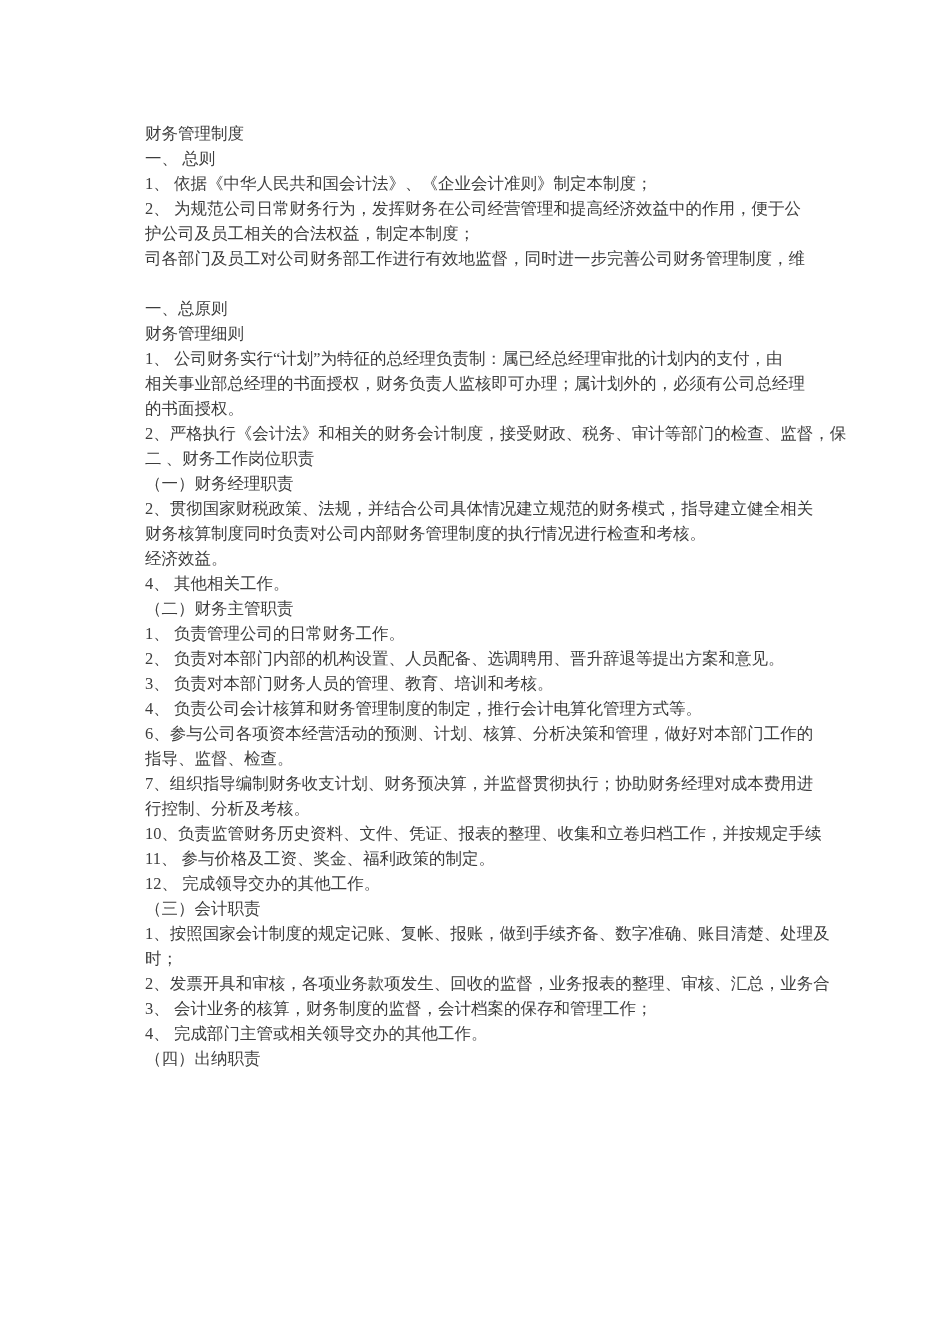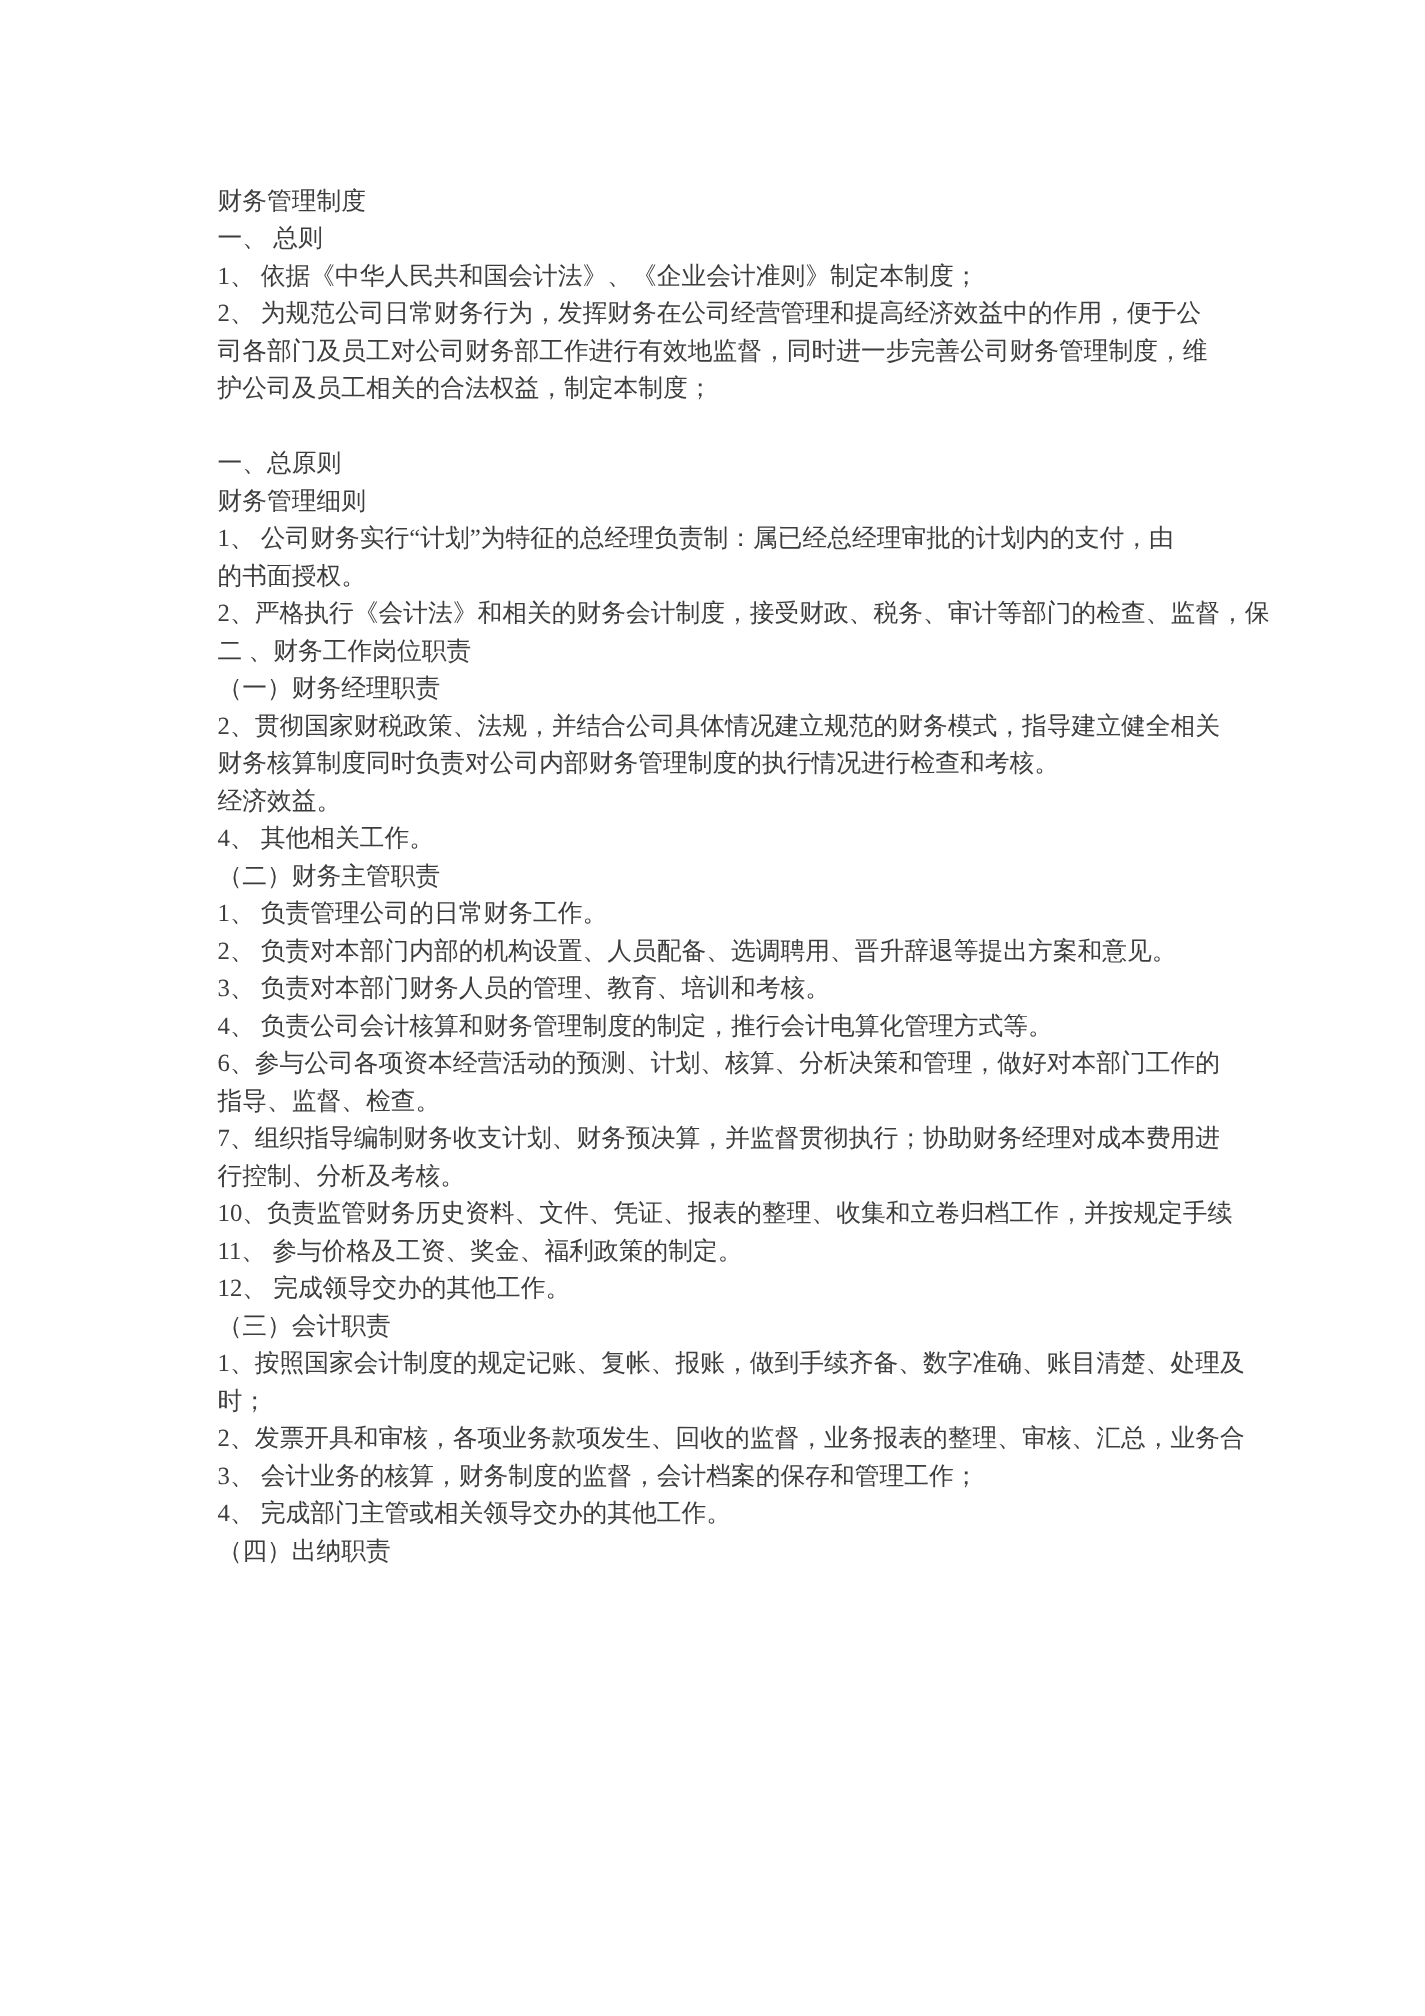--- a/index.html
+++ b/index.html
@@ -35,26 +35,27 @@
 </head>
 <body>
 
 <div class="page">
   <div class="doc-text">
     <div class="line title">财务管理制度</div>
     <div id="doc-lines">
         <div class="line">一、 总则</div>
         <div class="line">1、 依据《中华人民共和国会计法》、《企业会计准则》制定本制度；</div>
         <div class="line">2、 为规范公司日常财务行为，发挥财务在公司经营管理和提高经济效益中的作用，便于公</div>
+        <div class="line">护公司及员工相关的合法权益，制定本制度；</div>
         <div class="line">司各部门及员工对公司财务部工作进行有效地监督，同时进一步完善公司财务管理制度，维</div>
-        <div class="line">护公司及员工相关的合法权益，制定本制度；</div>
         <div class="line">&nbsp;</div>
         <div class="line">一、总原则</div>
         <div class="line">财务管理细则</div>
         <div class="line">1、 公司财务实行“计划”为特征的总经理负责制：属已经总经理审批的计划内的支付，由</div>
+        <div class="line">相关事业部总经理的书面授权，财务负责人监核即可办理；属计划外的，必须有公司总经理</div>
         <div class="line">的书面授权。</div>
         <div class="line">2、严格执行《会计法》和相关的财务会计制度，接受财政、税务、审计等部门的检查、监督，保</div>
         <div class="line">二 、财务工作岗位职责</div>
         <div class="line">（一）财务经理职责</div>
         <div class="line">2、贯彻国家财税政策、法规，并结合公司具体情况建立规范的财务模式，指导建立健全相关</div>
         <div class="line">财务核算制度同时负责对公司内部财务管理制度的执行情况进行检查和考核。</div>
         <div class="line">经济效益。</div>
         <div class="line">4、 其他相关工作。</div>
         <div class="line">（二）财务主管职责</div>
         <div class="line">1、 负责管理公司的日常财务工作。</div>

